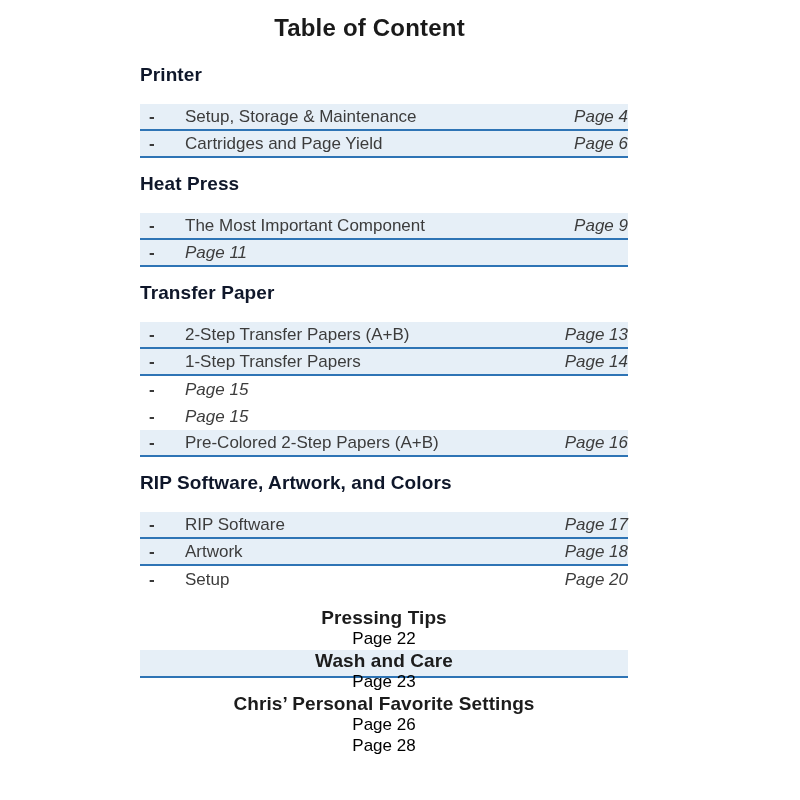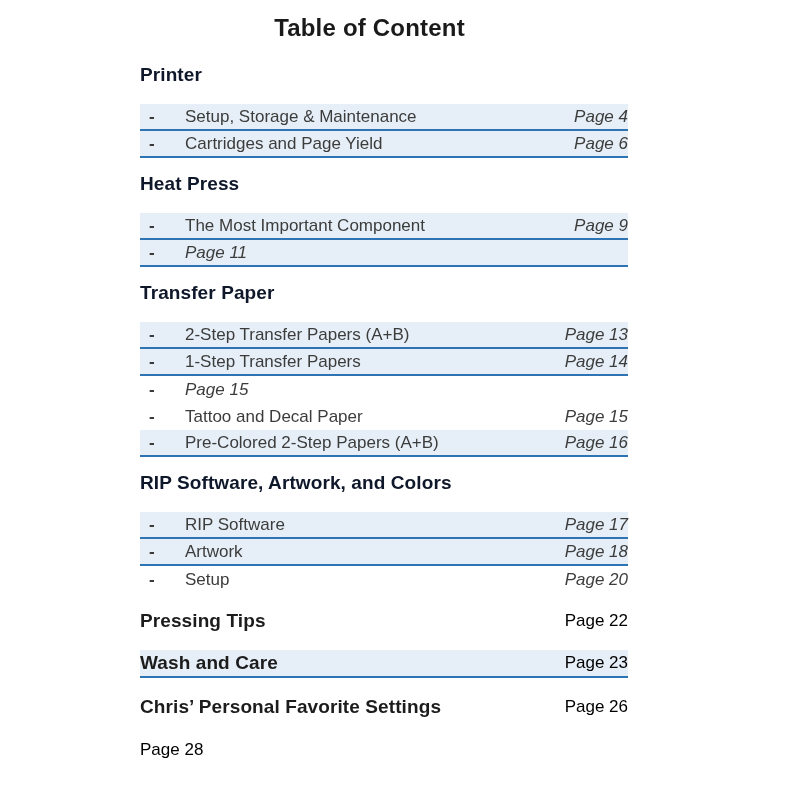--- a/index.html
+++ b/index.html
@@ -59,20 +59,21 @@
   .row.hl {
     background: var(--highlight-bg, #e6eff7);
     border-bottom: 2px solid var(--underline-color, #2e74b5);
   }
   .entry {
     display: flex;
     align-items: center;
     height: 28px;
     box-sizing: border-box;
     margin-top: 15px;
+    flex-direction: column;
   }
   .entry .label {
     flex: 1 1 auto;
     font-size: 19px;
     font-weight: 700;
     color: #1c1c1c;
     letter-spacing: 0.1px;
   }
   .entry .page-num {
     flex: 0 0 auto;
@@ -132,21 +133,20 @@
         <span class="dash">-</span>
         <span class="label">1-Step Transfer Papers</span>
         <span class="page-num">Page 14</span>
       </div>
       <div class="row">
         <span class="dash">-</span>
         <span class="page-num">Page 15</span>
       </div>
       <div class="row">
         <span class="dash">-</span>
-        <span class="label">Tattoo and Decal Paper</span>
         <span class="page-num">Page 15</span>
       </div>
       <div class="row hl">
         <span class="dash">-</span>
         <span class="label">Pre-Colored 2-Step Papers (A+B)</span>
         <span class="page-num">Page 16</span>
       </div>
     </div>
 
     <div>

